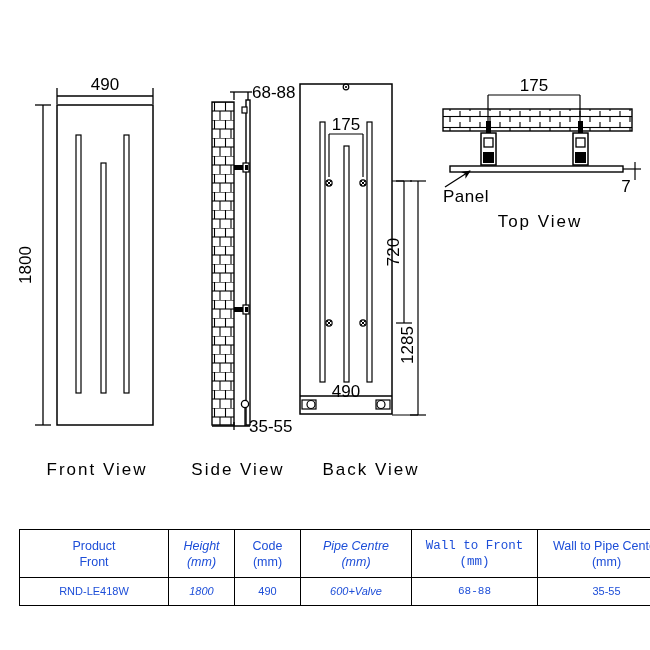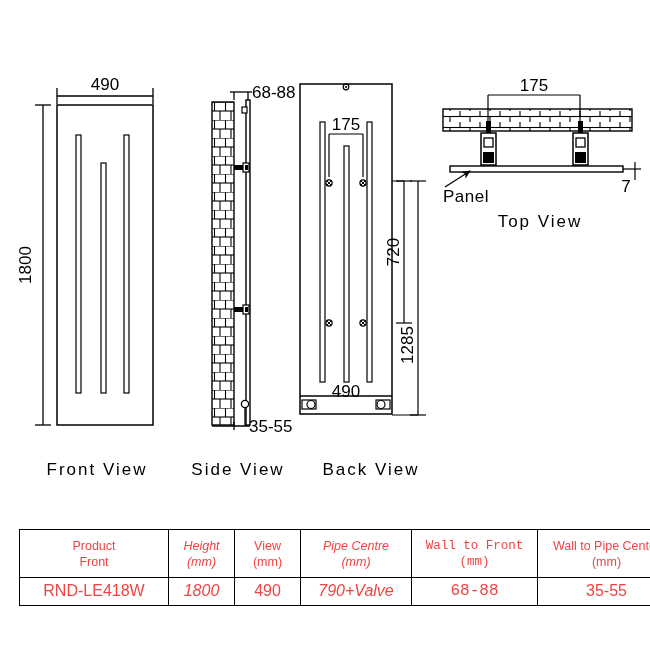--- a/index.html
+++ b/index.html
@@ -42,24 +42,24 @@
     border-collapse: collapse;
     table-layout: fixed;
   }
   #spec-table td {
     border: 1.6px solid #000;
     text-align: center;
     vertical-align: middle;
     font-size: 12.5px;
     line-height: 1.28;
     padding: 0;
-    color: #ef4444;
+    color: #1d4ed8;
   }
   #spec-table tr.hdr td { height: 47px; }
-  #spec-table tr.val td { height: 27px; font-size: 16px; }
+  #spec-table tr.val td { height: 27px; font-size: 11px; }
   .c0 { width: 148px; }
   .c1 { width: 65px; font-style: italic; }
   .c2 { width: 65px; }
   .c3 { width: 110px; font-style: italic; }
   .c4 { width: 125px; font-family: Liberation Mono, monospace; }
   .c5 { width: 137px; }
 </style>
 </head>
 <body>
 
@@ -277,40 +277,40 @@
       <tr class="hdr">
         <td class="c0">
           <div>Product</div>
           <div>Front</div>
         </td>
         <td class="c1">
           <div>Height</div>
           <div>(mm)</div>
         </td>
         <td class="c2">
-          <div>View</div>
+          <div>Code</div>
           <div>(mm)</div>
         </td>
         <td class="c3">
           <div>Pipe Centre</div>
           <div>(mm)</div>
         </td>
         <td class="c4">
           <div>Wall to Front</div>
           <div>(mm)</div>
         </td>
         <td class="c5">
           <div>Wall to Pipe Center</div>
           <div>(mm)</div>
         </td>
       </tr>
       <tr class="val">
         <td class="c0">RND-LE418W</td>
         <td class="c1">1800</td>
         <td class="c2">490</td>
-        <td class="c3">790+Valve</td>
+        <td class="c3">600+Valve</td>
         <td class="c4">68-88</td>
         <td class="c5">35-55</td>
       </tr>
     </tbody>
   </table>
 
 </div>
 
 </body></html>

